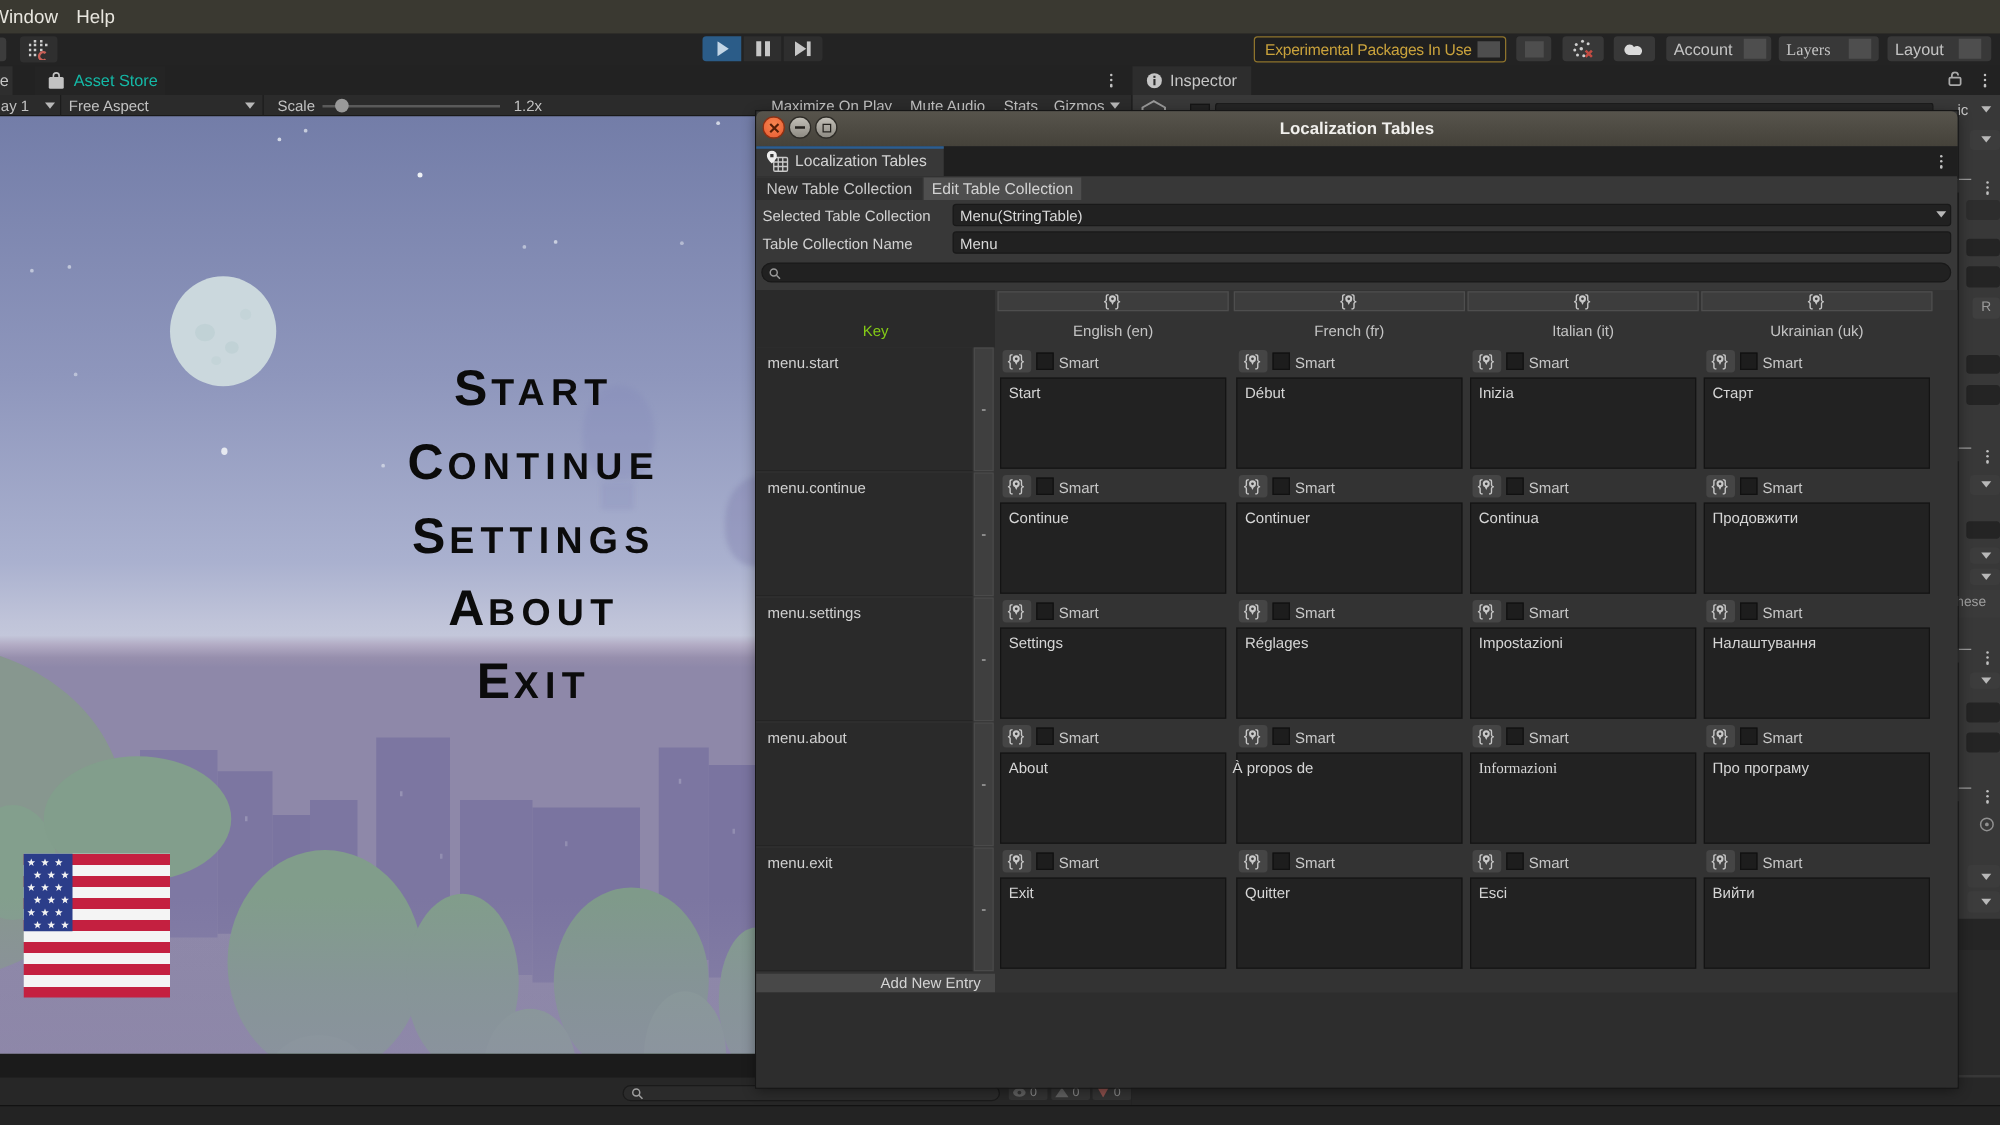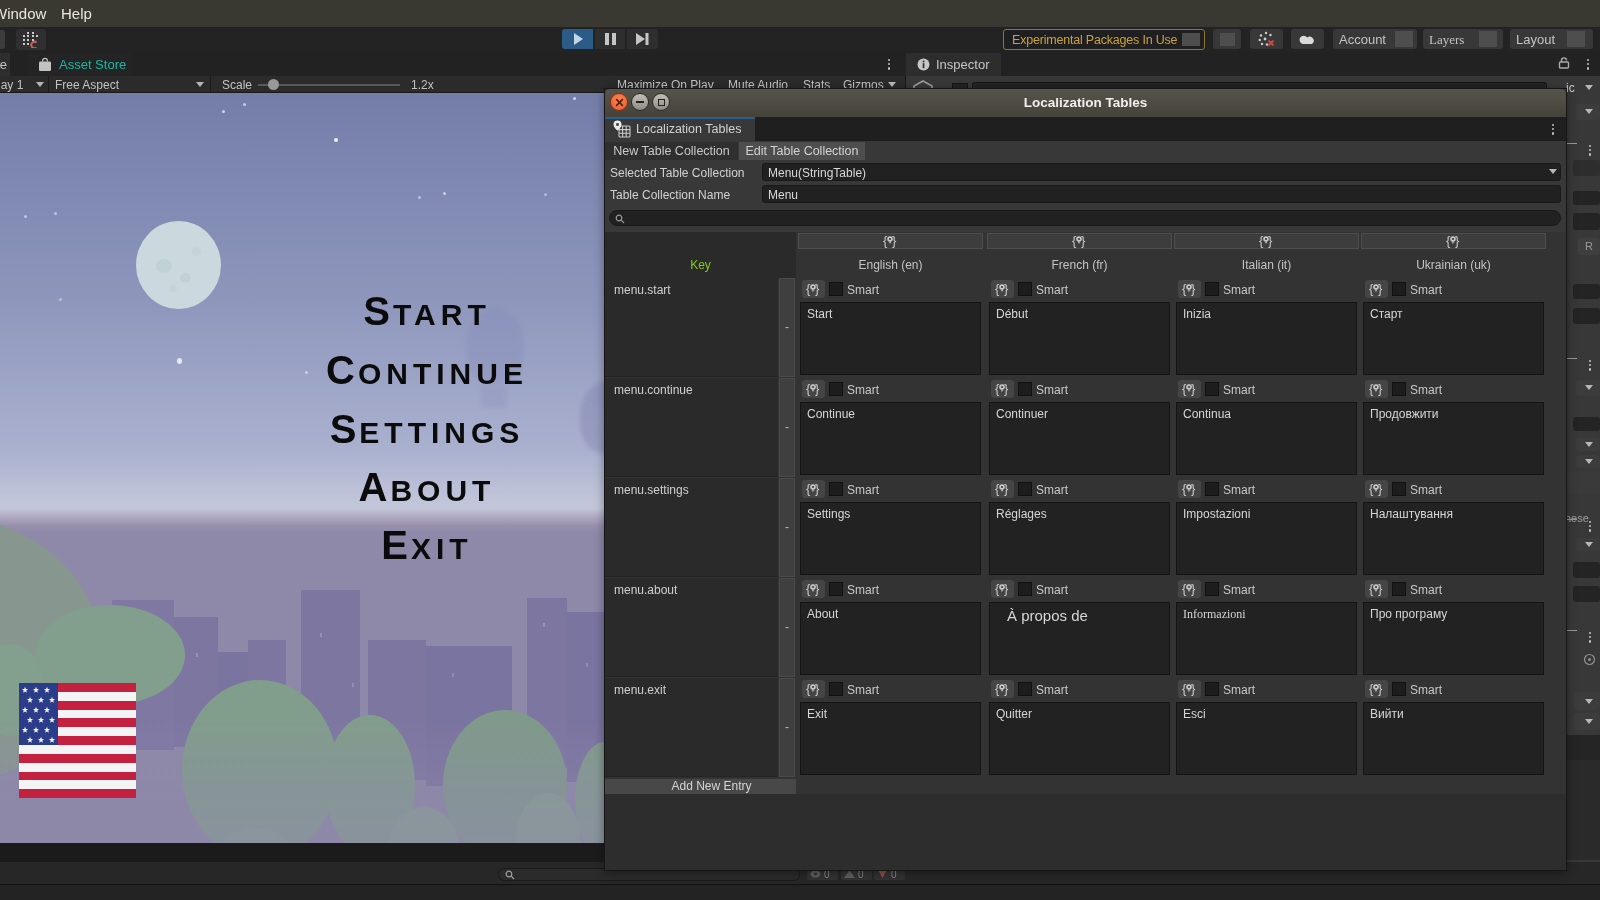--- a/index.html
+++ b/index.html
@@ -305,21 +305,21 @@
       <i></i>
     </div>
 <div class="abs" style="left:1576px;top:380px;width:24px;height:16px;background:#3c3c3c;border-radius:3px;"></div>
 <div class="abs tri-down" style="left:1585px;top:385px;"></div>
 <div class="abs" style="left:1573px;top:417px;width:27px;height:14px;background:#242424;border-radius:3px;"></div>
 <div class="abs" style="left:1576px;top:438px;width:24px;height:13px;background:#3c3c3c;border-radius:3px;"></div>
 <div class="abs tri-down" style="left:1585px;top:442px;"></div>
 <div class="abs" style="left:1576px;top:455px;width:24px;height:13px;background:#3c3c3c;border-radius:3px;"></div>
 <div class="abs tri-down" style="left:1585px;top:459px;"></div>
 <div class="abs" style="left:1564px;top:472px;width:36px;height:22px;background:#3a3a3a;border-radius:0px;"></div>
-<div class="abs" style="left:1565px;top:476px;font-size:11px;color:#9f9f9f;margin-top:36px;">hese</div>
+<div class="abs" style="left:1565px;top:476px;font-size:11px;color:#9f9f9f;">hese</div>
 <div class="abs" style="left:1566px;top:519px;width:10px;height:10px;border-top:1.5px solid #999;border-left:1.5px solid #999;"></div>
 <div class="abs vdots" style="left:1588px;top:519px;width:4px;">
       <i></i>
       <i></i>
       <i></i>
     </div>
 <div class="abs" style="left:1576px;top:538px;width:24px;height:13px;background:#3c3c3c;border-radius:3px;"></div>
 <div class="abs tri-down" style="left:1585px;top:542px;"></div>
 <div class="abs" style="left:1573px;top:562px;width:27px;height:16px;background:#242424;border-radius:3px;"></div>
 <div class="abs" style="left:1573px;top:586px;width:27px;height:16px;background:#242424;border-radius:3px;"></div>
@@ -610,21 +610,21 @@
 <svg class="abs" style="left:390px;top:492px;" width="14" height="15" viewBox="0 0 14 15">
 <text x="0" y="12" font-family="Liberation Sans" font-size="13" fill="#c8c8c8">{</text>
 <text x="9" y="12" font-family="Liberation Sans" font-size="13" fill="#c8c8c8">}</text>
 <circle cx="7" cy="6" r="2.8" fill="#c8c8c8"></circle>
         <circle cx="7" cy="6" r="1.1" fill="#3a3a3a"></circle>
 <path d="M5.8 8.4 L8.2 8.4 L7 11 Z" fill="#c8c8c8"></path>
 </svg>
 <div class="abs" style="left:413px;top:493px;width:14px;height:14px;background:#1d1d1d;border:1px solid #111;box-sizing:border-box;"></div>
 <div class="abs" style="left:431px;top:494px;font-size:12px;color:#c8c8c8;">Smart</div>
 <div class="abs" style="left:384px;top:513px;width:181px;height:73px;background:#222;border:1px solid #141414;box-sizing:border-box;"></div>
-<div class="abs" style="left:402px;top:518px;font-size:15px;color:#d6d6d6;">À propos de</div>
+<div class="abs" style="left:381px;top:518px;font-size:12px;color:#d6d6d6;">À propos de</div>
 <div class="abs" style="left:573px;top:491px;width:23px;height:18px;background:#454545;border-radius:3px;"></div>
 <svg class="abs" style="left:577px;top:492px;" width="14" height="15" viewBox="0 0 14 15">
 <text x="0" y="12" font-family="Liberation Sans" font-size="13" fill="#c8c8c8">{</text>
 <text x="9" y="12" font-family="Liberation Sans" font-size="13" fill="#c8c8c8">}</text>
 <circle cx="7" cy="6" r="2.8" fill="#c8c8c8"></circle>
         <circle cx="7" cy="6" r="1.1" fill="#3a3a3a"></circle>
 <path d="M5.8 8.4 L8.2 8.4 L7 11 Z" fill="#c8c8c8"></path>
 </svg>
 <div class="abs" style="left:600px;top:493px;width:14px;height:14px;background:#1d1d1d;border:1px solid #111;box-sizing:border-box;"></div>
 <div class="abs" style="left:618px;top:494px;font-size:12px;color:#c8c8c8;">Smart</div>
@@ -688,16 +688,16 @@
 <text x="9" y="12" font-family="Liberation Sans" font-size="13" fill="#c8c8c8">}</text>
 <circle cx="7" cy="6" r="2.8" fill="#c8c8c8"></circle>
         <circle cx="7" cy="6" r="1.1" fill="#3a3a3a"></circle>
 <path d="M5.8 8.4 L8.2 8.4 L7 11 Z" fill="#c8c8c8"></path>
 </svg>
 <div class="abs" style="left:787px;top:593px;width:14px;height:14px;background:#1d1d1d;border:1px solid #111;box-sizing:border-box;"></div>
 <div class="abs" style="left:805px;top:594px;font-size:12px;color:#c8c8c8;">Smart</div>
 <div class="abs" style="left:758px;top:613px;width:181px;height:73px;background:#222;border:1px solid #141414;box-sizing:border-box;"></div>
 <div class="abs" style="left:765px;top:618px;font-size:12px;color:#d6d6d6;">Вийти</div>
 <div class="abs" style="left:0;top:690px;width:191px;height:15px;background:#484848;"></div>
-<div class="abs" style="left:11px;top:690px;width:191px;height:15px;font-size:12px;color:#d4d4d4;text-align:center;line-height:15px;">Add New Entry</div>
+<div class="abs" style="left:0;top:690px;width:191px;height:15px;font-size:12px;color:#d4d4d4;text-align:center;line-height:15px;padding-left:44px;">Add New Entry</div>
 <div class="abs" style="left:0;top:705px;width:961px;height:76px;background:#2d2d2d;"></div>
 </div>
 </div>
 
 </body></html>

